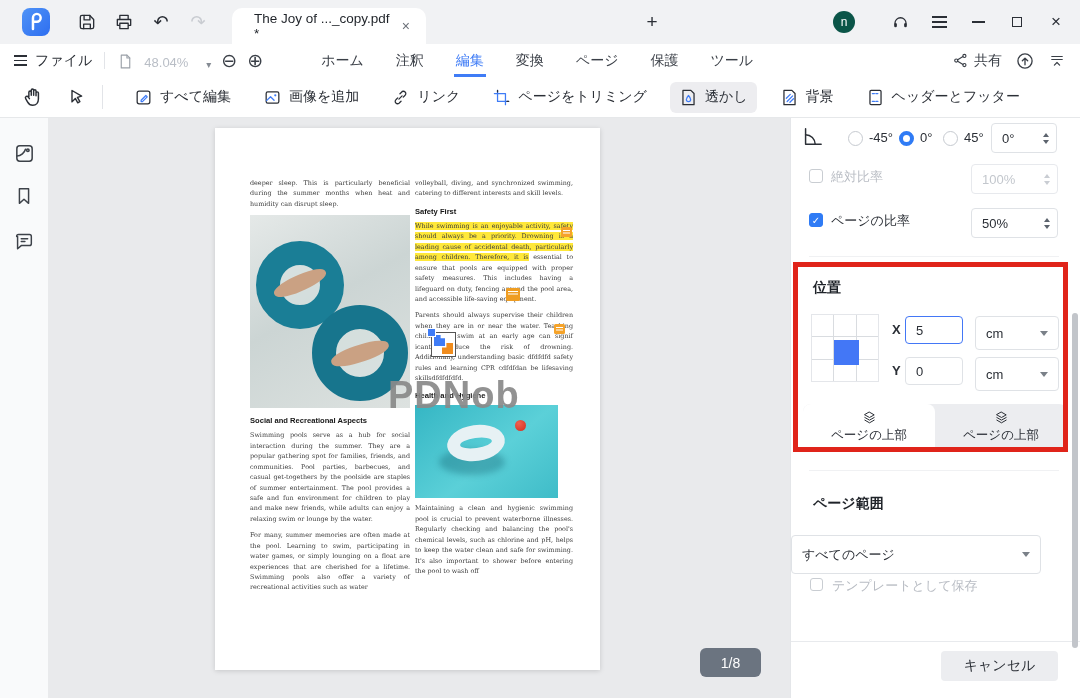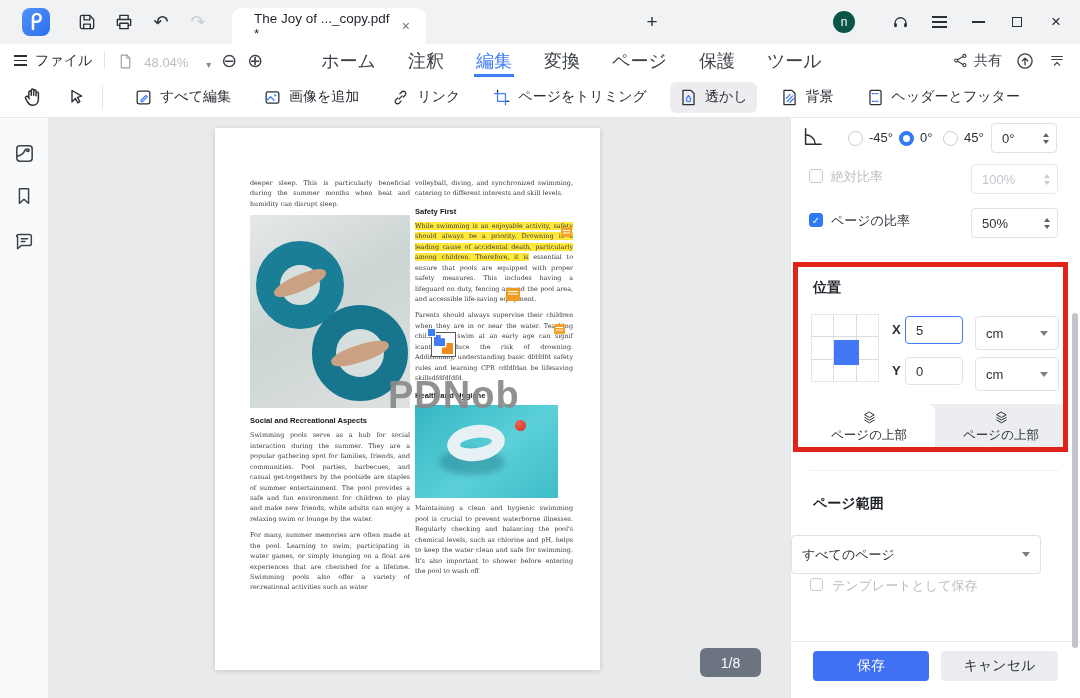--- a/index.html
+++ b/index.html
@@ -31,21 +31,21 @@
   
   .menubar{position:absolute;left:0;top:44px;width:1080px;height:33px;background:#fff;display:flex;align-items:center;padding:0 14px}
   .mb-file{display:flex;align-items:center;gap:8px;font-size:14px;color:#2b2f36}
   .mini-ham{display:flex;flex-direction:column;gap:2.8px}
   .mini-ham span{display:block;width:13px;height:1.5px;background:#2b2f36}
   .mb-div{width:1px;height:17px;background:#e2e4e8;margin:0 12px}
   .mb-zoom{display:flex;align-items:flex-end;gap:10px}
   .pct{font-size:13px;color:#b9bec6;min-width:52px}
   .circle-glyph{font-size:19px;color:#3a3f47;line-height:1}
   .menu-items{display:flex;gap:28px;margin-left:56px;height:33px;align-items:stretch}
-  .m-item{font-size:18px;color:#3a3f47;display:flex;align-items:center;padding:0 2px}
+  .m-item{font-size:14px;color:#3a3f47;display:flex;align-items:center;padding:0 2px}
   .m-item.active{color:#3f7cf6;box-shadow:inset 0 -3px 0 #3f7cf6}
   .mb-right{margin-left:auto;display:flex;align-items:center;gap:13px;color:#3a3f47}
   .share-wrap{display:flex;align-items:center;gap:5px;font-size:14px}
 
   
   .toolbar{position:absolute;left:0;top:77px;width:1080px;height:41px;background:#fff;border-bottom:1px solid #e6e8ea;display:flex;align-items:center;padding:0 18px}
   .t-icon-btn{width:30px;height:30px;display:flex;align-items:center;justify-content:center;color:#2b2f36;margin-right:12px}
   .t-div{width:1px;height:24px;background:#e2e4e8;margin:0 8px 0 0}
   .t-item{display:flex;align-items:center;gap:7px;font-size:14px;color:#2b2f36;padding:6px 9px;border-radius:6px;margin-left:14px;white-space:nowrap}
   .t-item.sel{background:#ededf0}
@@ -473,23 +473,20 @@
       <h4 class="abs p-head" style="left:22px;top:377px">ページ範囲</h4>
       <div class="selectbox" style="left:0;top:417px;width:250px;height:39px">
         <span>すべてのページ</span>
           <span class="ddc"></span>
       </div>
       <span class="abs cb" style="left:19px;top:460px;width:13px;height:13px"></span>
       <span class="abs p-label dim" style="left:41px;top:459px">テンプレートとして保存</span>
 
       <div class="hr" style="left:0;top:523px;width:290px;background:#e8eaed"></div>
 
-      <div class="btn primary" style="left:22px;top:533px;width:116px">
-        <span>保存</span>
-      </div>
       <div class="btn plain" style="left:150px;top:533px;width:117px">
         <span>キャンセル</span>
       </div>
 
       <div class="scroll-thumb"></div>
     </section>
 
   </div>
 </div>
 

